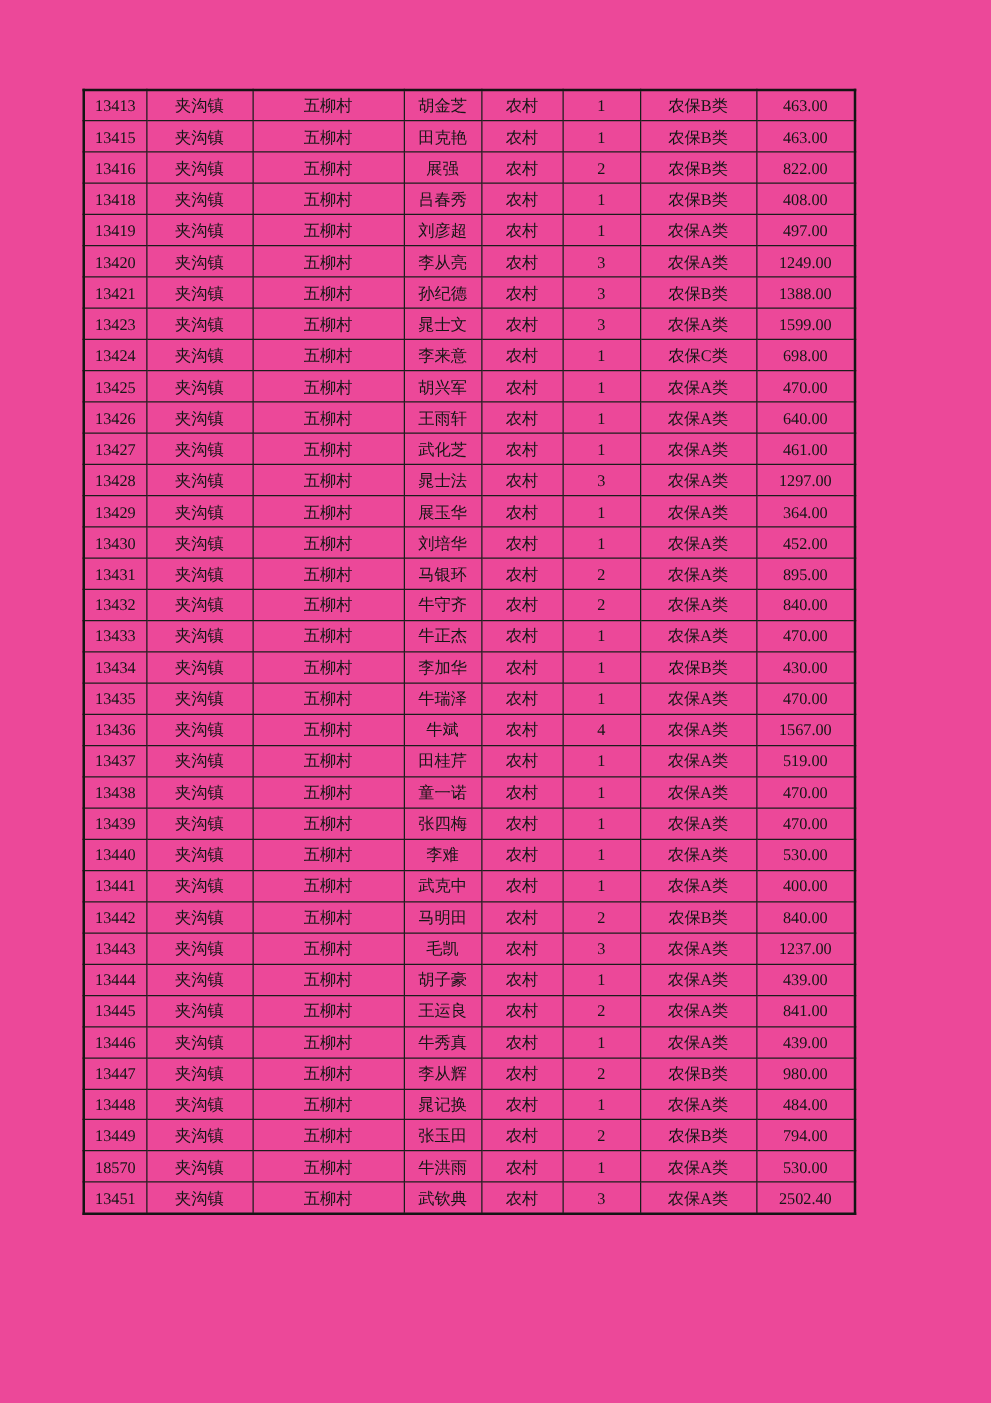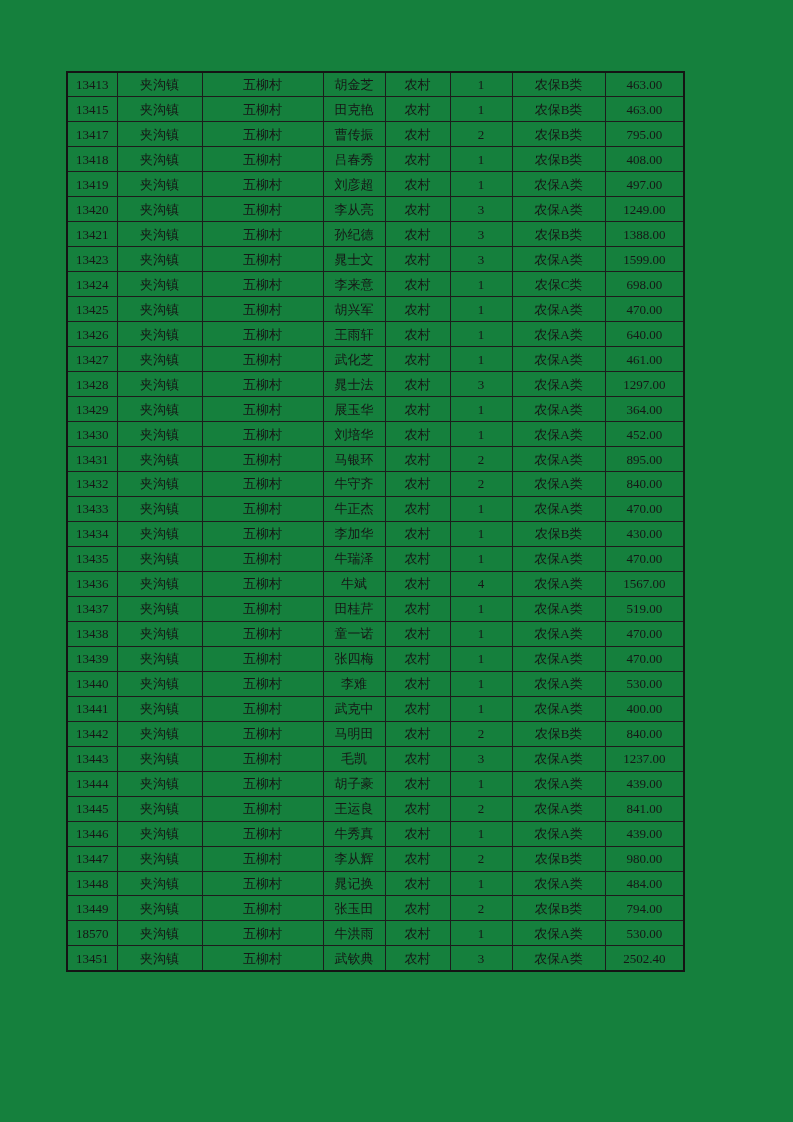--- a/index.html
+++ b/index.html
@@ -4,21 +4,21 @@
 <style>
   html, body {
     margin: 0;
     padding: 0;
     background: #ffffff;
   }
   .sheet {
     position: relative;
     width: 793px;
     height: 1122px;
-    background: #15803d;
+    background: #ec4899;
     overflow: hidden;
     font-family: "Liberation Serif", "DejaVu Serif", serif;
   }
   table.records {
     position: absolute;
     left: 66px;
     top: 71px;
     border-collapse: collapse;
     table-layout: fixed;
     border: 2px solid #141414;
@@ -76,28 +76,28 @@
           <td>13415</td>
           <td>夹沟镇</td>
           <td>五柳村</td>
           <td>田克艳</td>
           <td>农村</td>
           <td>1</td>
           <td>农保B类</td>
           <td>463.00</td>
         </tr>
         <tr>
-          <td>13417</td>
-          <td>夹沟镇</td>
-          <td>五柳村</td>
-          <td>曹传振</td>
-          <td>农村</td>
-          <td>2</td>
-          <td>农保B类</td>
-          <td>795.00</td>
+          <td>13416</td>
+          <td>夹沟镇</td>
+          <td>五柳村</td>
+          <td>展强</td>
+          <td>农村</td>
+          <td>2</td>
+          <td>农保B类</td>
+          <td>822.00</td>
         </tr>
         <tr>
           <td>13418</td>
           <td>夹沟镇</td>
           <td>五柳村</td>
           <td>吕春秀</td>
           <td>农村</td>
           <td>1</td>
           <td>农保B类</td>
           <td>408.00</td>

